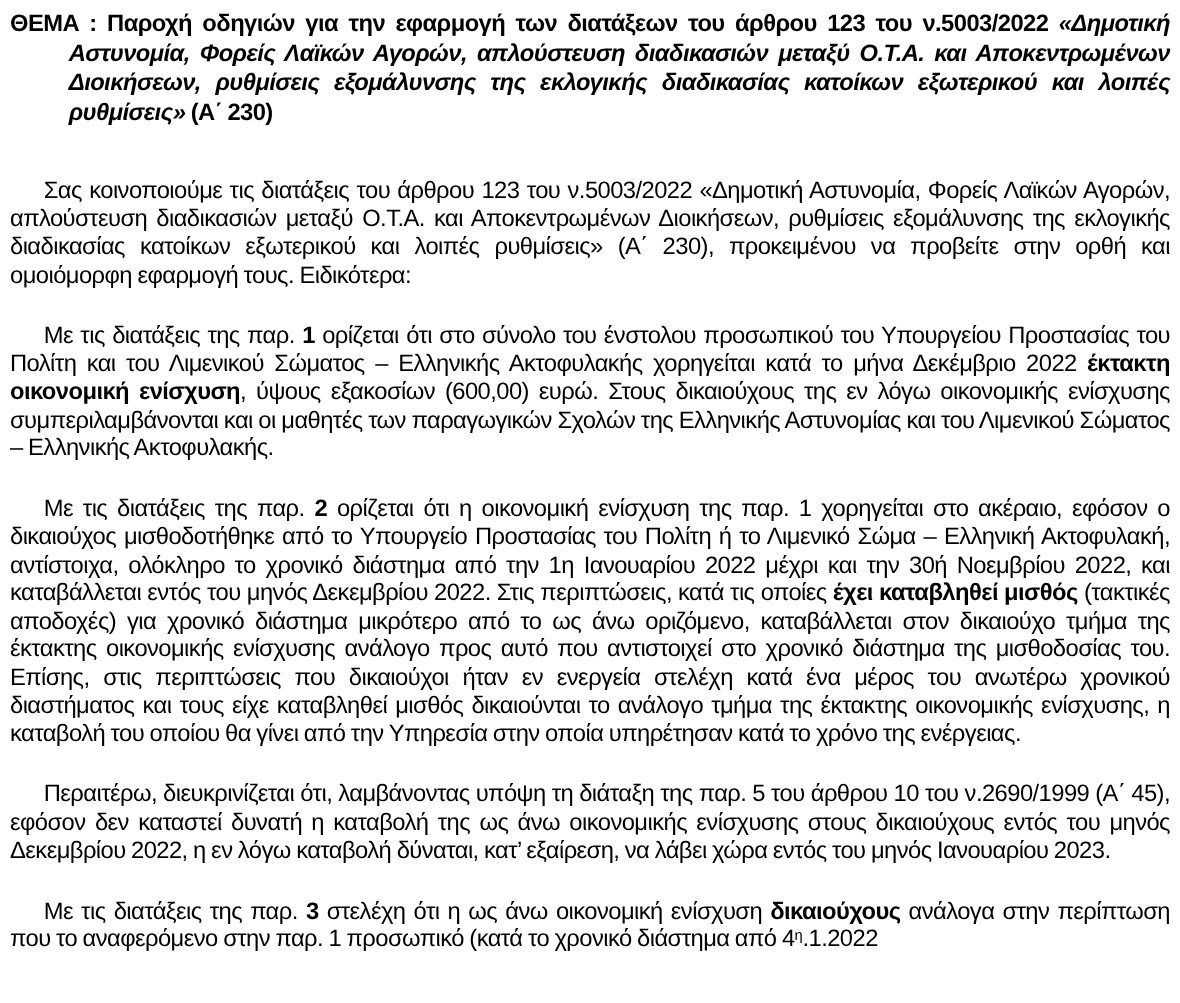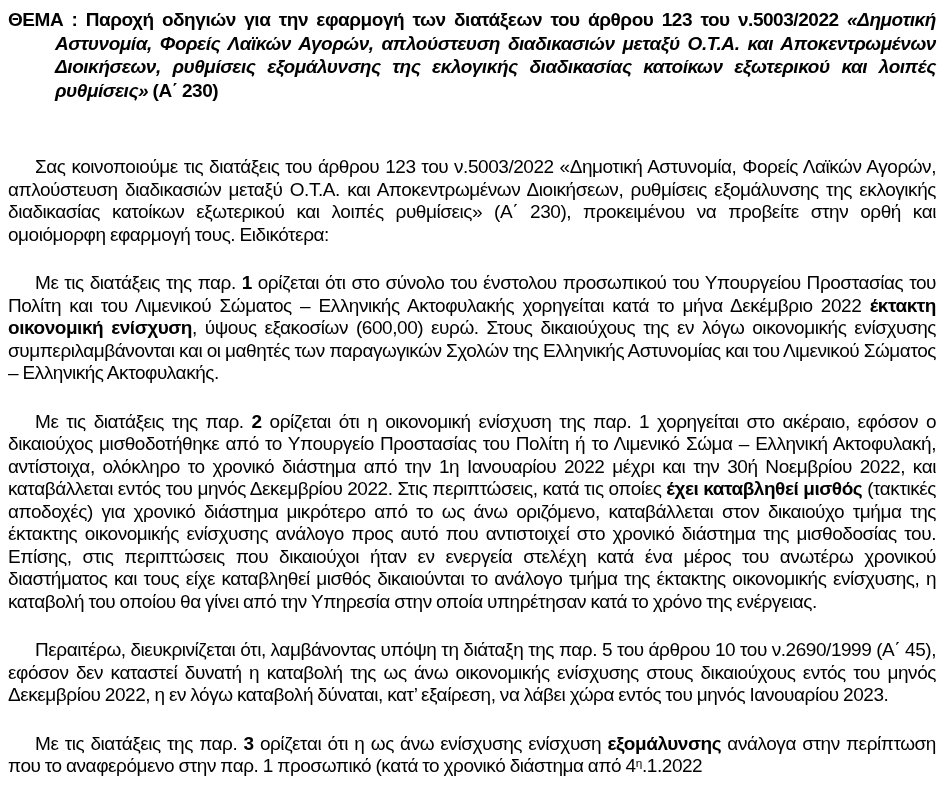--- a/index.html
+++ b/index.html
@@ -33,21 +33,21 @@
   
   .para {
     margin: 26px 0 0 0;
     font-size: 19px;
     line-height: 22.5px;
     letter-spacing: -0.45px;
     word-spacing: -0.5px;
     text-align: justify;
     text-indent: 27px;
   }
-  .para-first { margin-top: 54px; }
+  .para-first { margin-top: 40px; }
   
   .seg-bold { font-weight: 700; }
   .seg-bold-italic { font-weight: 700; font-style: italic; }
   .seg-sup {
     font-size: 0.62em;
     position: relative;
     top: -0.42em;
     letter-spacing: -0.2px;
   }
 </style>
@@ -59,15 +59,15 @@
   <p class="subject"><span class="seg-bold">ΘΕΜΑ : Παροχή οδηγιών για την εφαρμογή των διατάξεων του άρθρου 123 του ν.5003/2022 </span><span class="seg-bold-italic">«Δημοτική Αστυνομία, Φορείς Λαϊκών Αγορών, απλούστευση διαδικασιών μεταξύ Ο.Τ.Α. και Αποκεντρωμένων Διοικήσεων, ρυθμίσεις εξομάλυνσης της εκλογικής διαδικασίας κατοίκων εξωτερικού και λοιπές ρυθμίσεις»</span><span class="seg-bold"> (Α΄ 230)</span></p>
 
   <p class="para para-first"><span>Σας κοινοποιούμε τις διατάξεις του άρθρου 123 του ν.5003/2022 «Δημοτική Αστυνομία, Φορείς Λαϊκών Αγορών, απλούστευση διαδικασιών μεταξύ Ο.Τ.Α. και Αποκεντρωμένων Διοικήσεων, ρυθμίσεις εξομάλυνσης της εκλογικής διαδικασίας κατοίκων εξωτερικού και λοιπές ρυθμίσεις» (Α΄ 230), προκειμένου να προβείτε στην ορθή και ομοιόμορφη εφαρμογή τους. Ειδικότερα:</span></p>
 
   <p class="para"><span>Με τις διατάξεις της παρ. </span><span class="seg-bold">1</span><span> ορίζεται ότι στο σύνολο του ένστολου προσωπικού του Υπουργείου Προστασίας του Πολίτη και του Λιμενικού Σώματος – Ελληνικής Ακτοφυλακής χορηγείται κατά το μήνα Δεκέμβριο 2022 </span><span class="seg-bold">έκτακτη οικονομική ενίσχυση</span><span>, ύψους εξακοσίων (600,00) ευρώ. Στους δικαιούχους της εν λόγω οικονομικής ενίσχυσης συμπεριλαμβάνονται και οι μαθητές των παραγωγικών Σχολών της Ελληνικής Αστυνομίας και του Λιμενικού Σώματος – Ελληνικής Ακτοφυλακής.</span></p>
 
   <p class="para"><span>Με τις διατάξεις της παρ. </span><span class="seg-bold">2</span><span> ορίζεται ότι η οικονομική ενίσχυση της παρ. 1 χορηγείται στο ακέραιο, εφόσον ο δικαιούχος μισθοδοτήθηκε από το Υπουργείο Προστασίας του Πολίτη ή το Λιμενικό Σώμα – Ελληνική Ακτοφυλακή, αντίστοιχα, ολόκληρο το χρονικό διάστημα από την 1η Ιανουαρίου 2022 μέχρι και την 30ή Νοεμβρίου 2022, και καταβάλλεται εντός του μηνός Δεκεμβρίου 2022. Στις περιπτώσεις, κατά τις οποίες </span><span class="seg-bold">έχει καταβληθεί μισθός</span><span> (τακτικές αποδοχές) για χρονικό διάστημα μικρότερο από το ως άνω οριζόμενο, καταβάλλεται στον δικαιούχο τμήμα της έκτακτης οικονομικής ενίσχυσης ανάλογο προς αυτό που αντιστοιχεί στο χρονικό διάστημα της μισθοδοσίας του. Επίσης, στις περιπτώσεις που δικαιούχοι ήταν εν ενεργεία στελέχη κατά ένα μέρος του ανωτέρω χρονικού διαστήματος και τους είχε καταβληθεί μισθός δικαιούνται το ανάλογο τμήμα της έκτακτης οικονομικής ενίσχυσης, η καταβολή του οποίου θα γίνει από την Υπηρεσία στην οποία υπηρέτησαν κατά το χρόνο της ενέργειας.</span></p>
 
   <p class="para"><span>Περαιτέρω, διευκρινίζεται ότι, λαμβάνοντας υπόψη τη διάταξη της παρ. 5 του άρθρου 10 του ν.2690/1999 (Α΄ 45), εφόσον δεν καταστεί δυνατή η καταβολή της ως άνω οικονομικής ενίσχυσης στους δικαιούχους εντός του μηνός Δεκεμβρίου 2022, η εν λόγω καταβολή δύναται, κατ’ εξαίρεση, να λάβει χώρα εντός του μηνός Ιανουαρίου 2023.</span></p>
 
-  <p class="para"><span>Με τις διατάξεις της παρ. </span><span class="seg-bold">3</span><span> ορίζεται ότι η ως άνω ενίσχυσης ενίσχυση </span><span class="seg-bold">εξομάλυνσης</span><span> ανάλογα στην περίπτωση που το αναφερόμενο στην παρ. 1 προσωπικό (κατά το χρονικό διάστημα από 4</span><span class="seg-sup">η</span><span>.1.2022</span></p>
+  <p class="para"><span>Με τις διατάξεις της παρ. </span><span class="seg-bold">3</span><span> στελέχη ότι η ως άνω οικονομική ενίσχυση </span><span class="seg-bold">δικαιούχους</span><span> ανάλογα στην περίπτωση που το αναφερόμενο στην παρ. 1 προσωπικό (κατά το χρονικό διάστημα από 4</span><span class="seg-sup">η</span><span>.1.2022</span></p>
 
 </div>
 
 </body></html>

